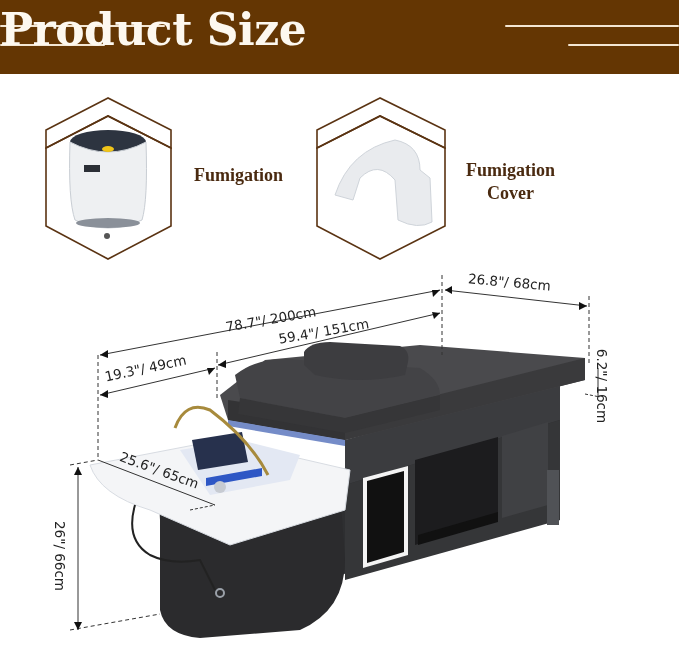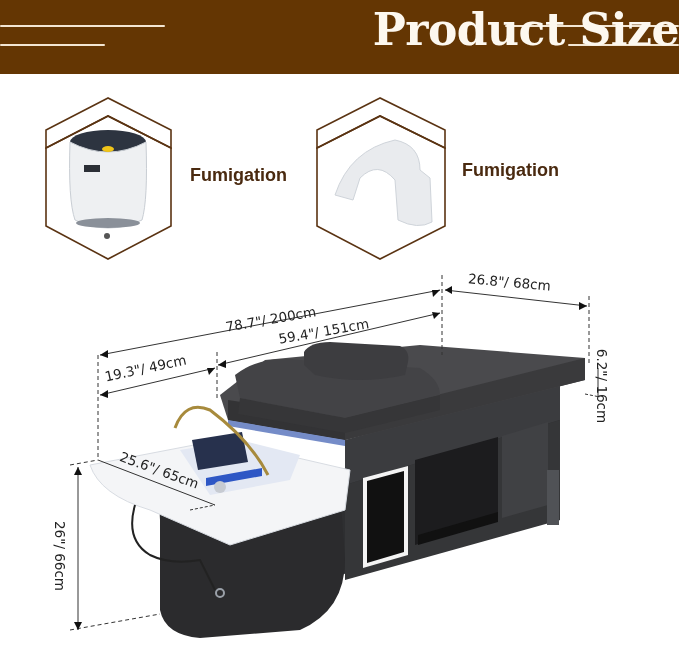--- a/index.html
+++ b/index.html
@@ -5,27 +5,27 @@
   * { margin: 0; padding: 0; box-sizing: border-box; }
   html, body { width: 679px; height: 659px; background: #ffffff; overflow: hidden; }
   body { position: relative; font-family: "Liberation Sans", sans-serif; }
 
   .banner {
     position: absolute; left: 0; top: 0; width: 679px; height: 74px;
     background: #643603;
   }
   .banner-line { position: absolute; height: 2px; background: #f3e6d3; border-radius: 1px; }
   .banner-title {
-    position: absolute; left: 0; right: 0; top: 4px; text-align: right;
+    position: absolute; left: 0; right: 0; top: 4px; text-align: left;
     font-family: "DejaVu Serif", "Liberation Serif", serif;
     font-weight: bold; font-size: 44px; color: #fdf8ef; letter-spacing: -0.5px;
   }
 
   .acc-label {
-    position: absolute; font-family: Liberation Sans, sans-serif;
+    position: absolute; font-family: Liberation Serif, serif;
     font-weight: bold; color: #4a2a10; font-size: 18px; text-align: center; line-height: 23px;
   }
 
   .dim {
     position: absolute; font-family: "DejaVu Sans", sans-serif; font-size: 13.5px; color: #222;
     white-space: nowrap;
   }
   svg { position: absolute; left: 0; top: 0; }
 </style>
 </head>
@@ -130,20 +130,21 @@
     <polygon points="78,467 74,475 82,475"></polygon>
     <polygon points="78,630 74,622 82,622"></polygon>
   </g>
 </svg>
 
 <div class="acc-label" style="left:176px; top:164px; width:125px;">
   <div>Fumigation</div>
 </div>
 <div class="acc-label" style="left:448px; top:159px; width:125px;">
   <div>Fumigation</div>
+  <div>Cover</div>
 </div>
 
 <div class="dim" style="left:468px; top:274px; transform:rotate(5deg);">26.8"/ 68cm</div>
 <div class="dim" style="left:225px; top:311px; transform:rotate(-10deg);">78.7"/ 200cm</div>
 <div class="dim" style="left:278px; top:323px; transform:rotate(-10deg);">59.4"/ 151cm</div>
 <div class="dim" style="left:104px; top:360px; transform:rotate(-12deg);">19.3"/ 49cm</div>
 <div class="dim" style="left:565px; top:378px; transform:rotate(90deg);">6.2"/ 16cm</div>
 <div class="dim" style="left:118px; top:462px; transform:rotate(20deg);">25.6"/ 65cm</div>
 <div class="dim" style="left:25px; top:548px; transform:rotate(90deg);">26"/ 66cm</div>
 

